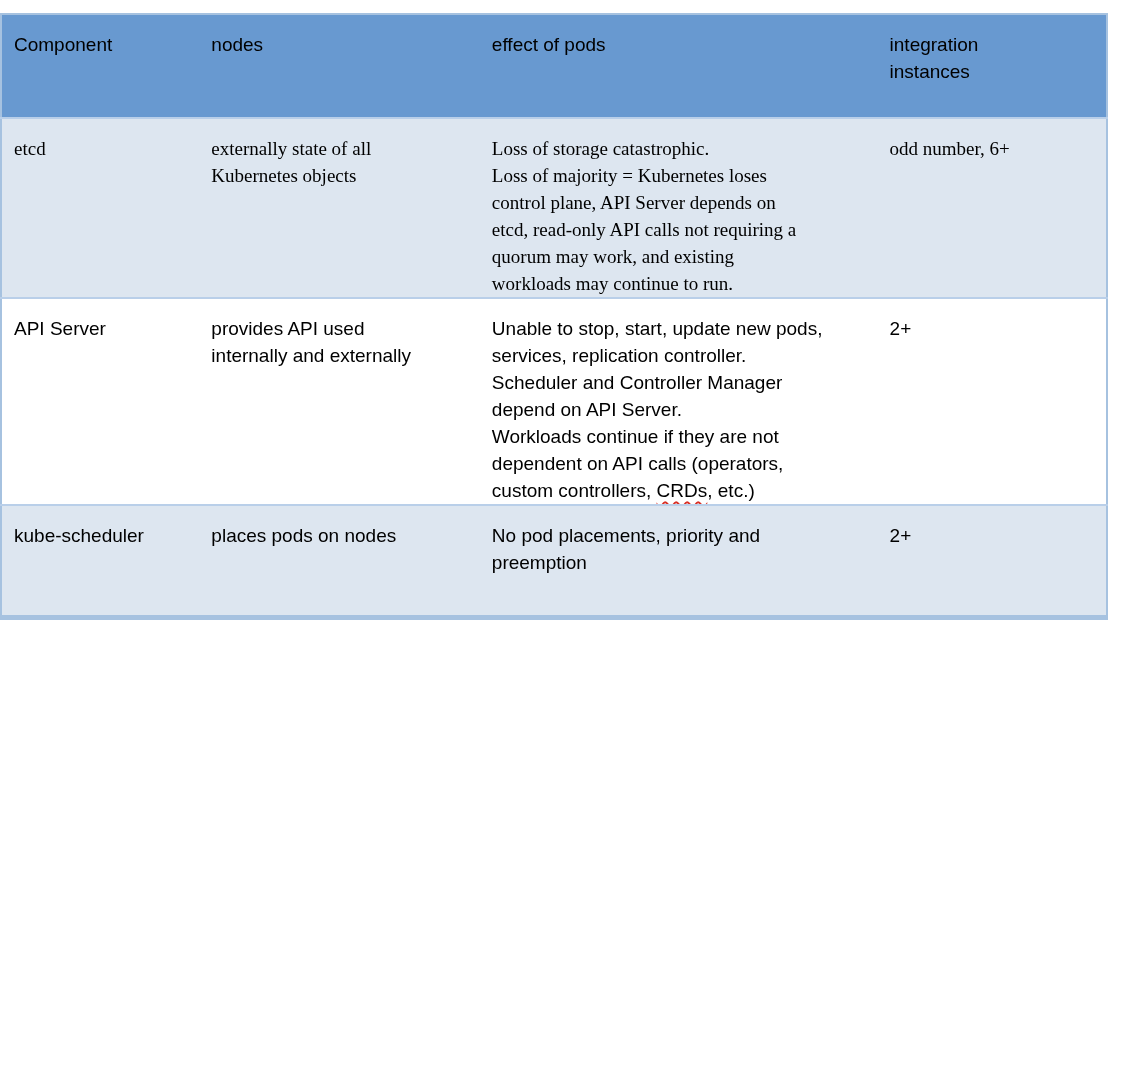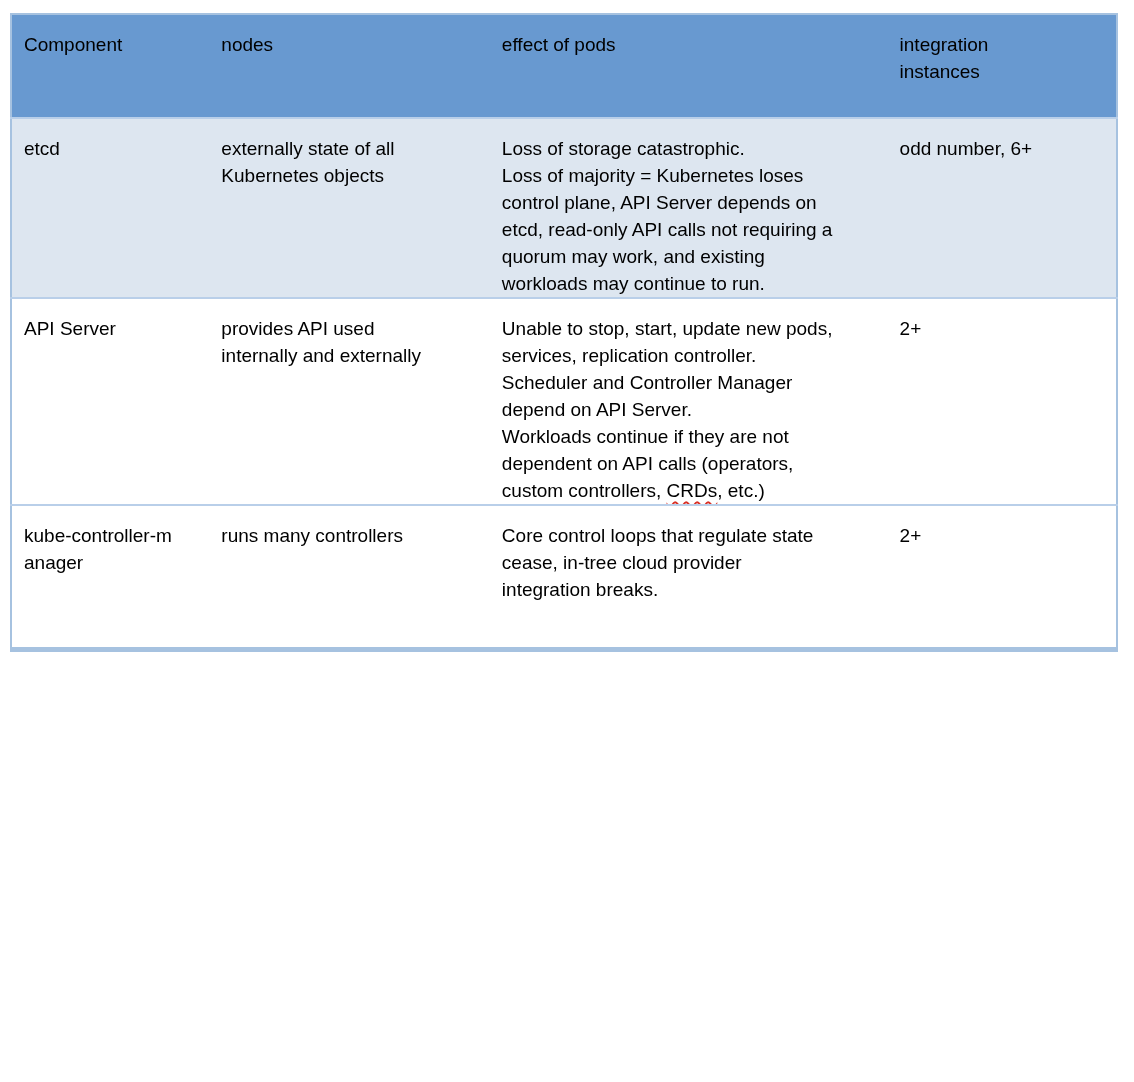--- a/index.html
+++ b/index.html
@@ -13,39 +13,39 @@
   html, body {
     margin: 0;
     padding: 0;
     background: #ffffff;
   }
   .page {
     width: 1134px;
     height: 1082px;
     background: #ffffff;
     box-sizing: border-box;
-    padding: 13px 6px 0 10px;
+    padding: 13px 6px 0 0;
     font-family: "Liberation Sans", "DejaVu Sans", sans-serif;
     color: var(--text-color);
   }
   table.k8s-table {
     border-collapse: collapse;
     table-layout: fixed;
     width: 1108px;
     border: 2px solid var(--outer-border);
     border-bottom-width: 5px;
   }
   col.c-component { width: 198px; }
   col.c-role      { width: 280px; }
   col.c-effect    { width: 397px; }
   col.c-instances { width: 229px; }
 
   tr { border-bottom: 2px solid var(--row-border); }
   tr.header-row { background: var(--header-bg); height: 104px; }
-  tr.row-etcd   { background: var(--row-alt-bg); height: 154px; }
+  tr.row-etcd   { background: var(--row-alt-bg); height: 154px; font-family: Liberation Serif, serif; }
   tr.row-api    { background: #ffffff;           height: 172px; }
   tr.row-sched  { background: var(--row-alt-bg); height: 112px; }
   tr.row-kcm    { background: #ffffff;           height: 144px; }
   tr.row-ccm    { background: var(--row-alt-bg); height: 145px; }
   tr.row-addons { background: #ffffff;           height: 147px; }
 
   th, td {
     vertical-align: top;
     text-align: left;
     font-weight: 400;
@@ -104,24 +104,22 @@
 internally and externally</td>
         <td>Unable to stop, start, update new pods,
 services, replication controller.
 Scheduler and Controller Manager
 depend on API Server.
 Workloads continue if they are not
 dependent on API calls (operators,
 custom controllers, <span class="squiggle">CRDs</span>, etc.)</td>
         <td>2+</td>
       </tr>
-      <tr class="row-kcm">
-        <td>kube-controller-m
-anager</td>
-        <td>runs many controllers</td>
-        <td>Core control loops that regulate state
-cease, in-tree cloud provider
-integration breaks.</td>
+      <tr class="row-sched">
+        <td>kube-scheduler</td>
+        <td>places pods on nodes</td>
+        <td>No pod placements, priority and
+preemption</td>
         <td>2+</td>
       </tr>
     </tbody>
   </table>
 </div>
 
 </body></html>

